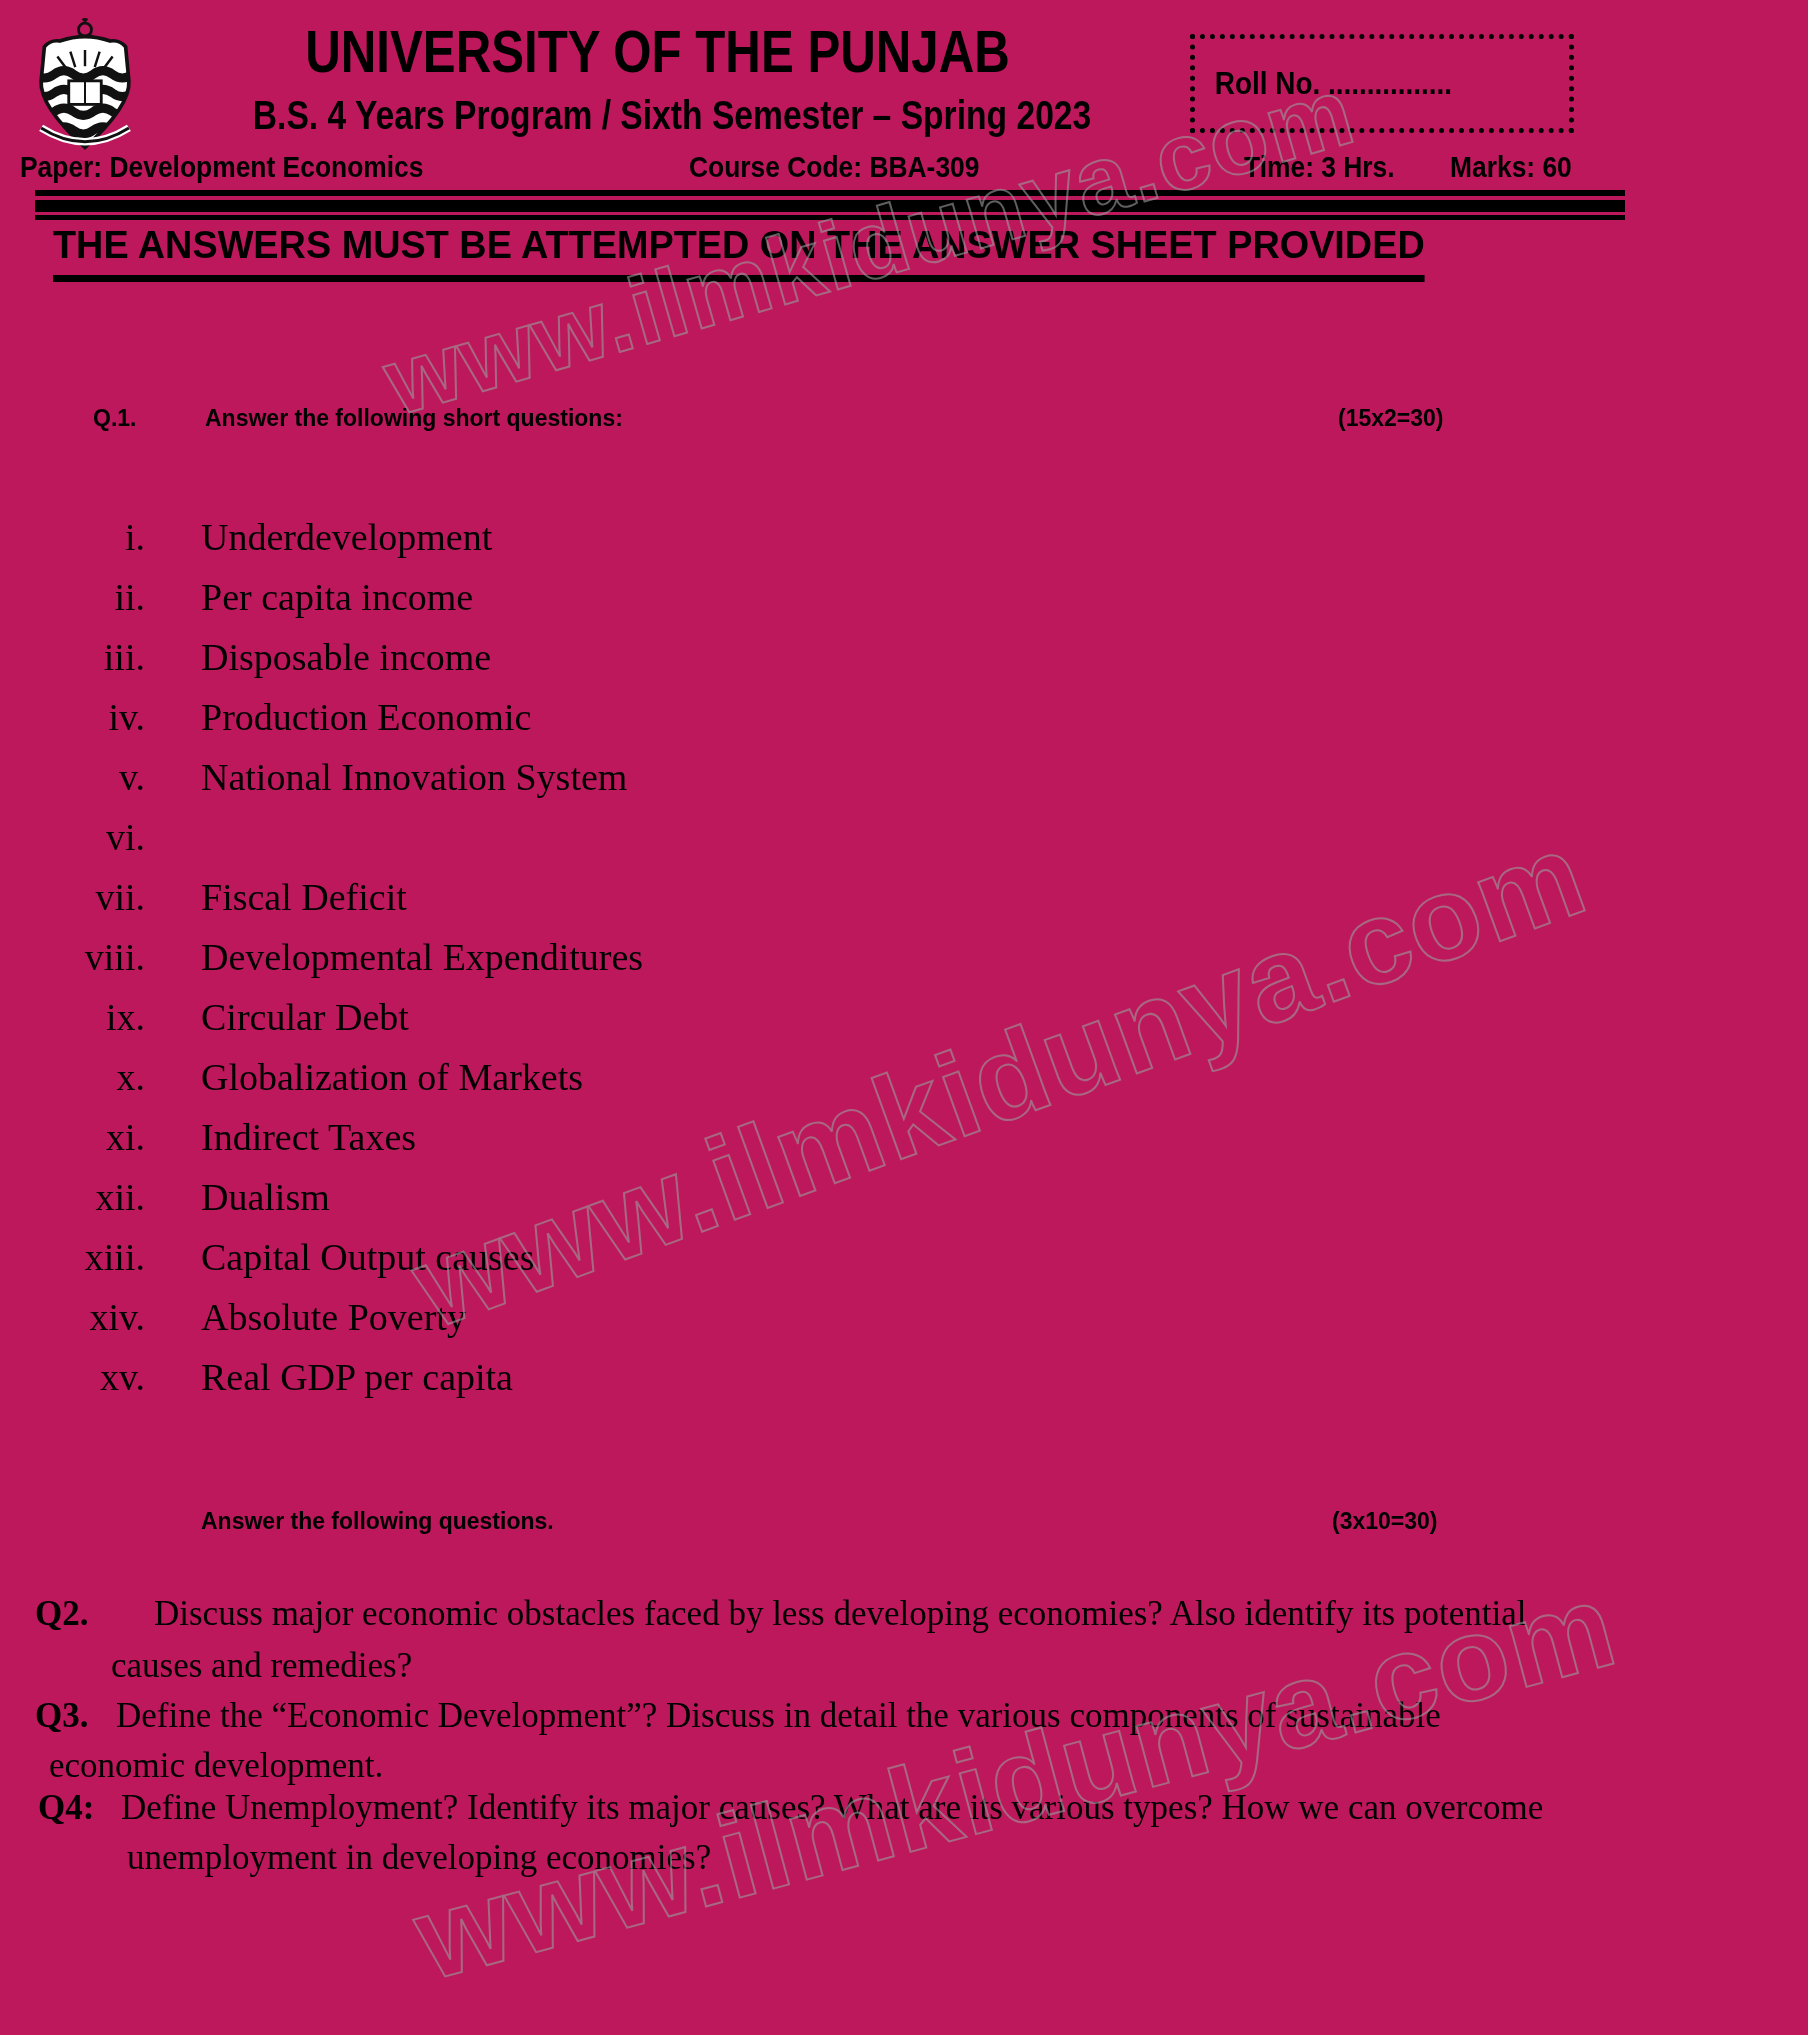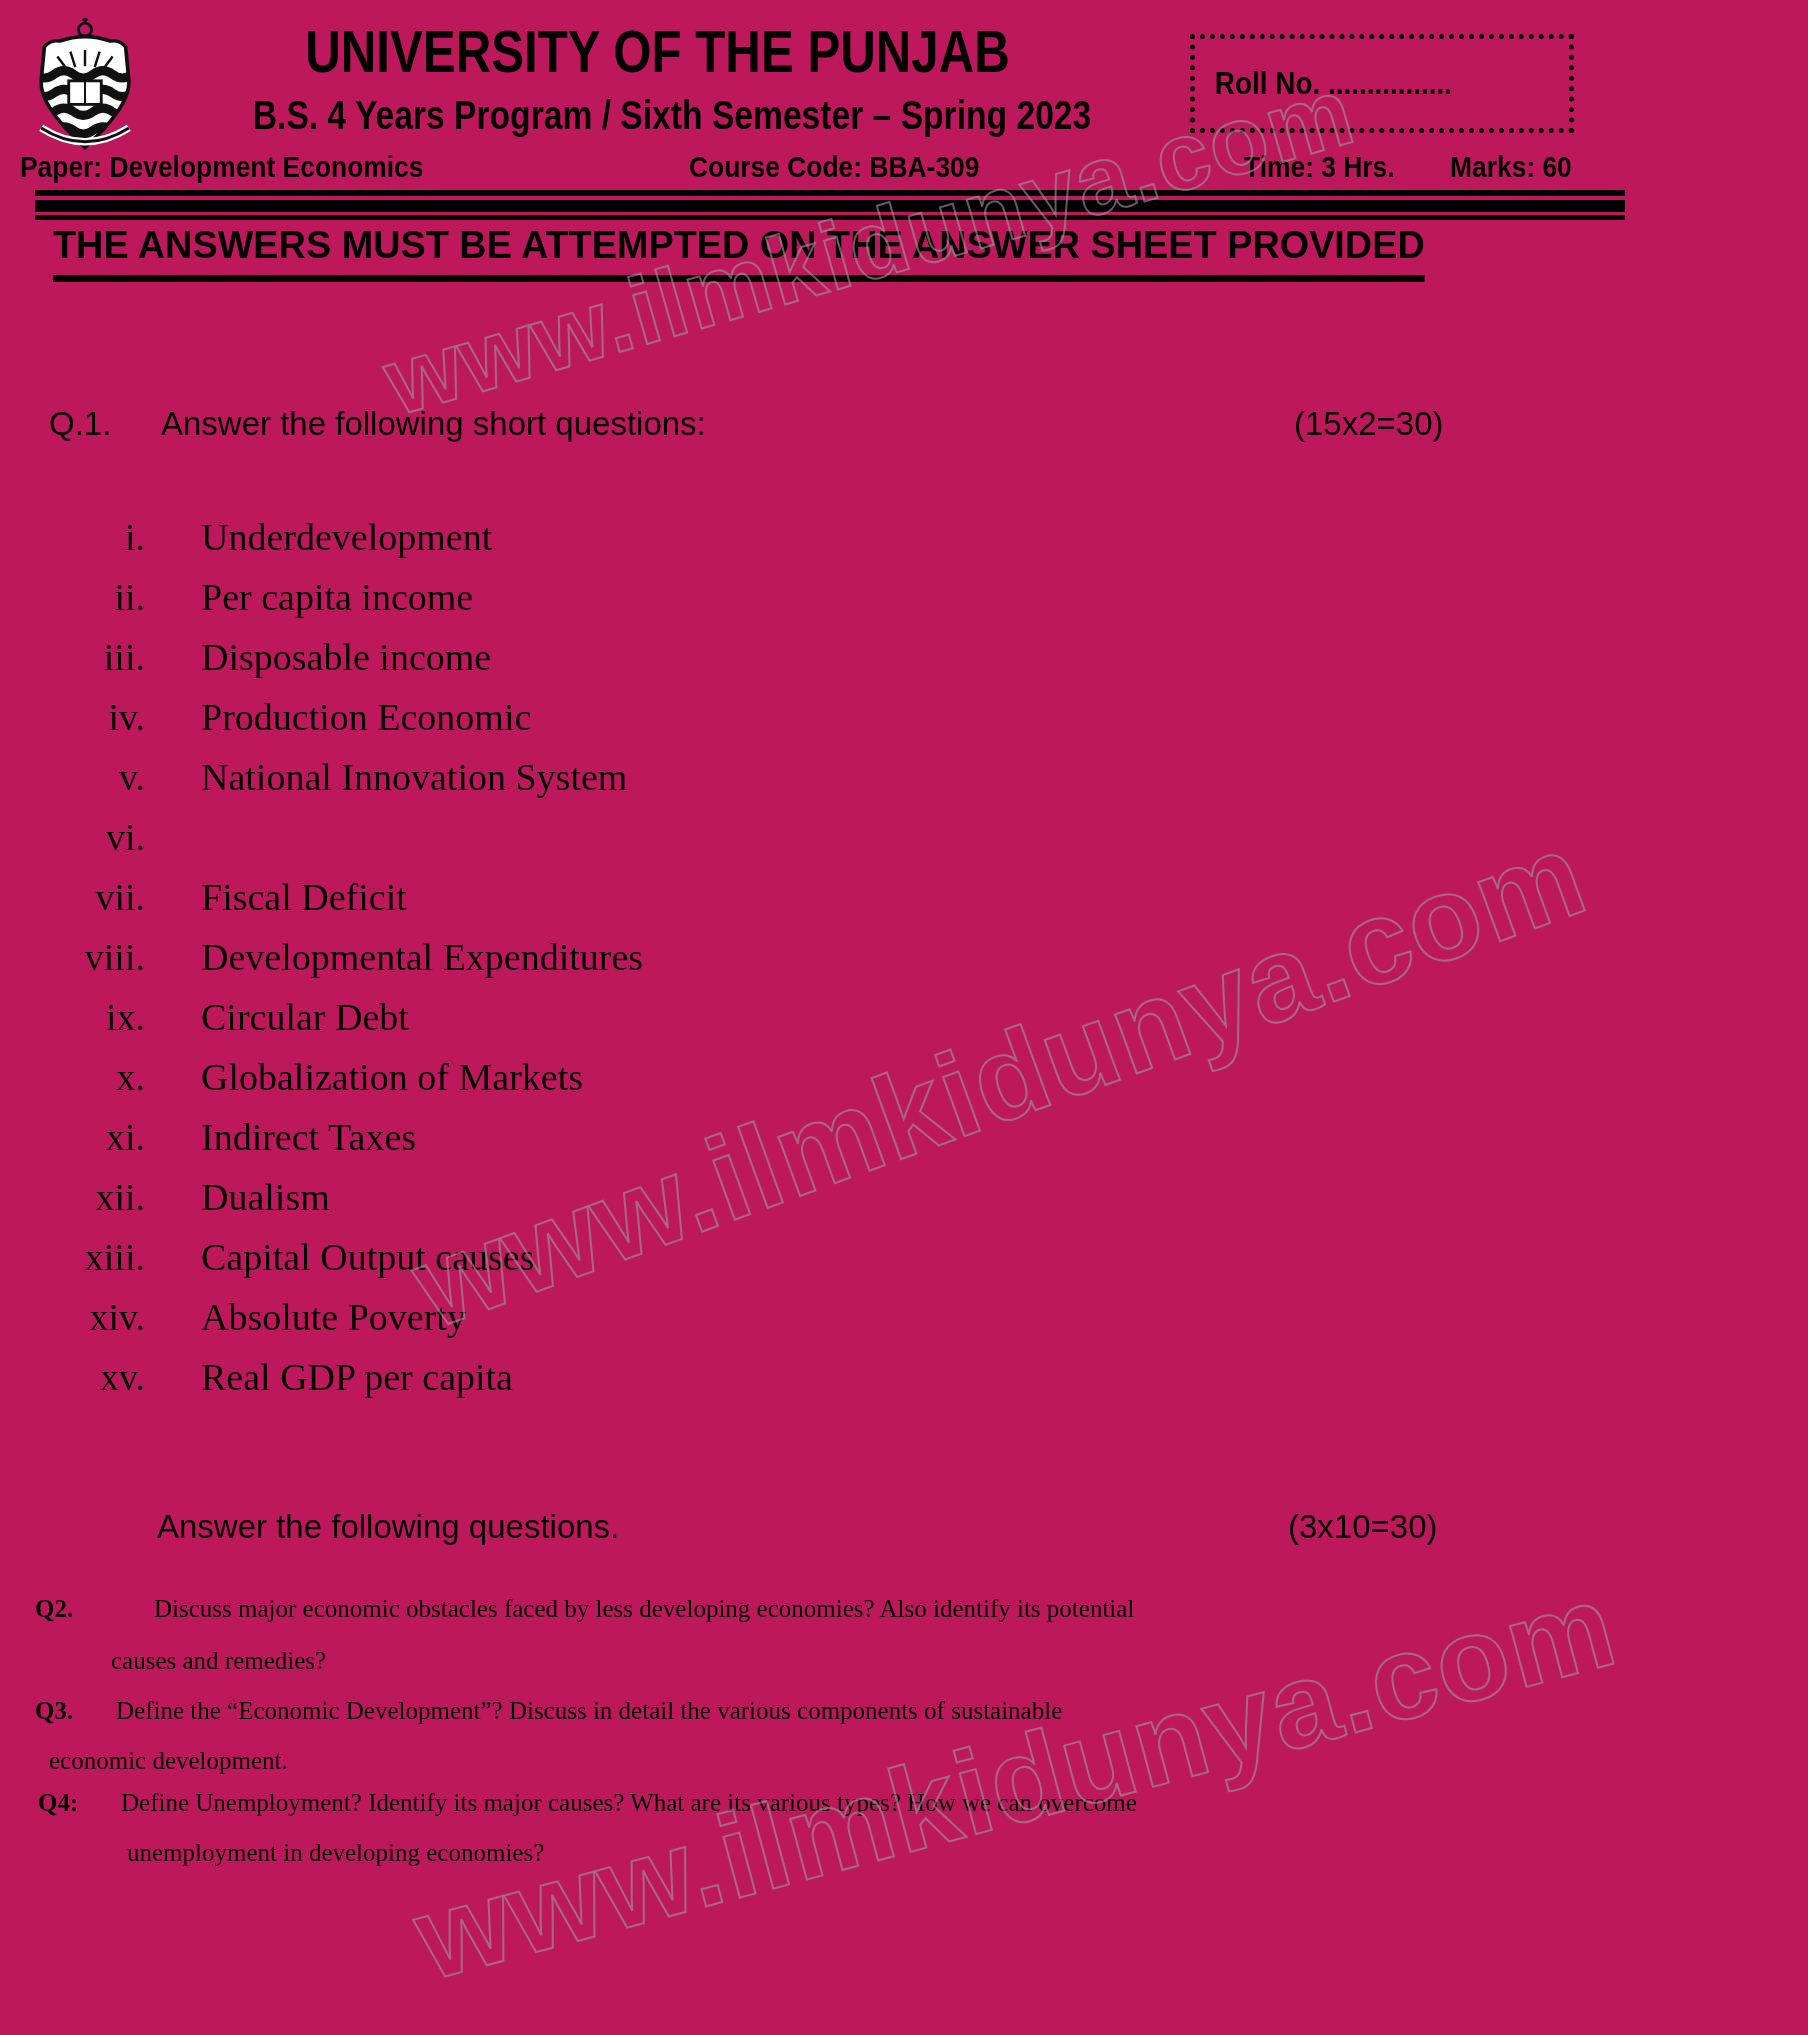--- a/index.html
+++ b/index.html
@@ -40,33 +40,33 @@
   .rule2{top:200px;height:11.7px;}
   .rule3{top:215px;height:4.7px;}
   
   .notice{
     position:absolute;left:53px;top:224px;
     font-size:39px;font-weight:bold;white-space:nowrap;
     border-bottom:7.8px solid #000;padding-bottom:7.8px;line-height:1.1;
     transform:scaleX(.97);transform-origin:left center;
   }
   
-  .promptrow{position:absolute;font-size:33px;font-weight:normal;white-space:nowrap;line-height:1;}
+  .promptrow{position:absolute;font-size:23px;font-weight:bold;white-space:nowrap;line-height:1;margin-left:44px;}
   .q1num{left:49px;top:407px;}
   .q1prompt{left:161px;top:407px;}
   .q1marks{left:1294px;top:407px;}
   .s2prompt{left:157px;top:1510px;}
   .s2marks{left:1288px;top:1510px;}
   
   .sqlist{position:absolute;left:43px;top:507px;font-family:"Liberation Serif",serif;}
   .sqrow{height:60px;display:flex;align-items:center;font-size:38px;}
   .sqnum{display:inline-block;width:102px;text-align:right;}
   .sqtext{margin-left:56px;white-space:nowrap;}
   
-  .qline{position:absolute;font-family:"Liberation Serif",serif;font-size:25px;white-space:nowrap;line-height:1;}
+  .qline{position:absolute;font-family:"Liberation Serif",serif;font-size:35px;white-space:nowrap;line-height:1;}
   .qlabel{font-weight:bold;}
   .q2label{left:35px;top:1596px;}
   .q2l1{left:111px;top:1596px;margin-left:43px;}
   .q2l2{left:111px;top:1648px;}
   .q3label{left:35px;top:1698px;}
   .q3l1{left:116px;top:1698px;}
   .q3l2{left:49px;top:1748px;}
   .q4label{left:38px;top:1790px;}
   .q4l1{left:121px;top:1790px;}
   .q4l2{left:127px;top:1840px;}

